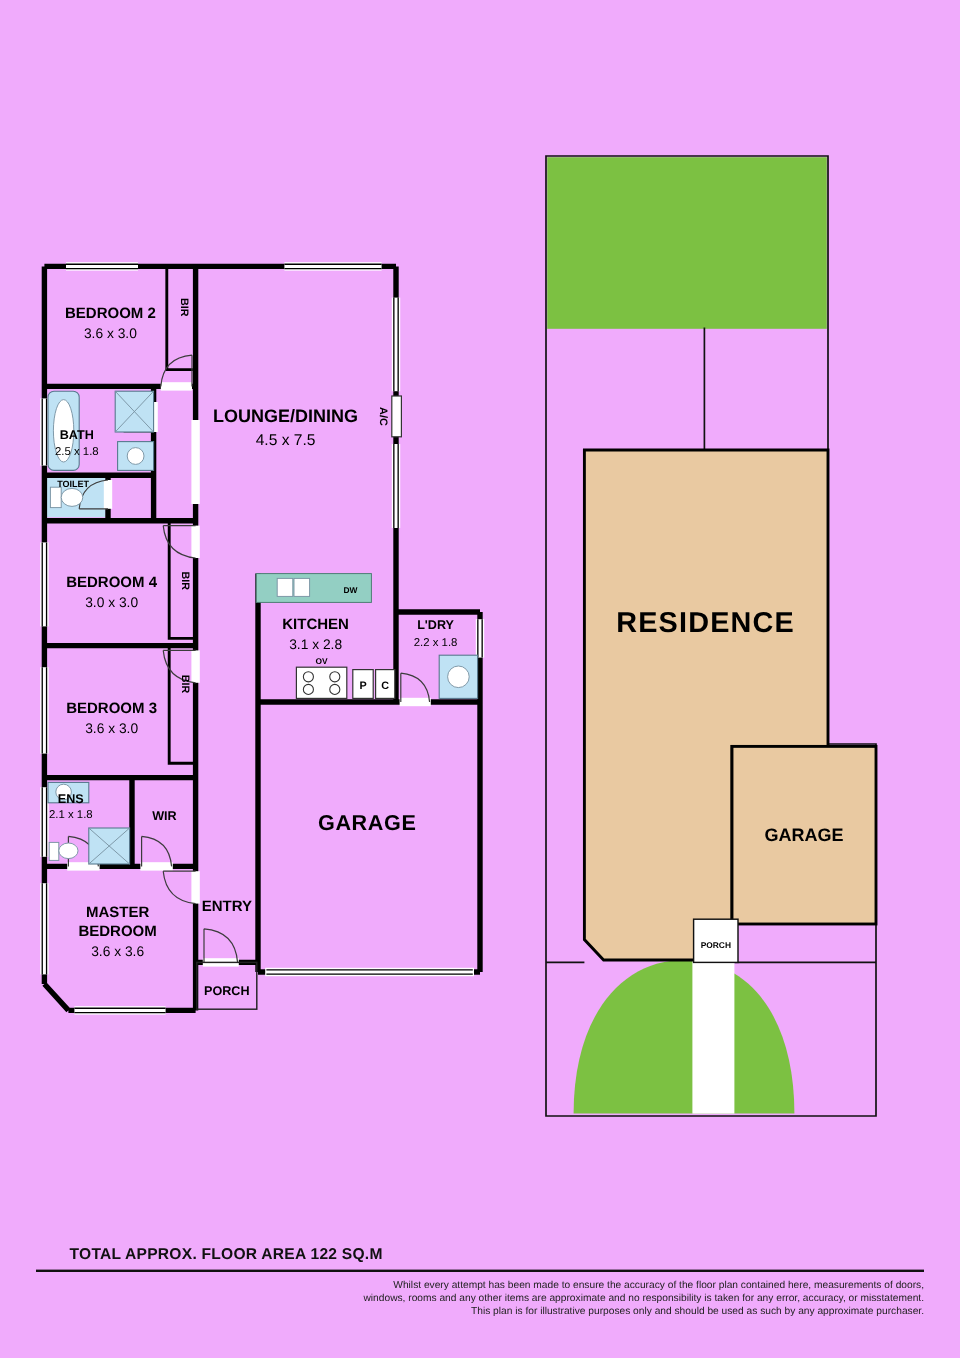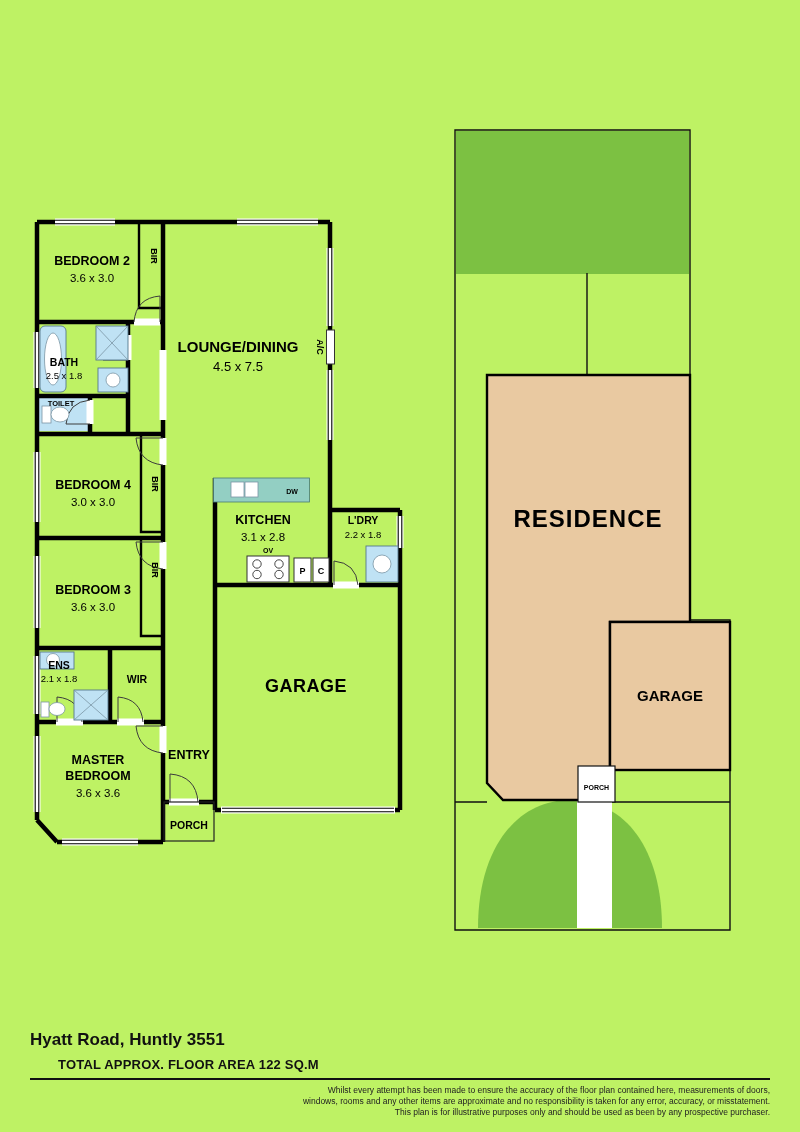--- a/index.html
+++ b/index.html
@@ -1,16 +1,16 @@
 <!DOCTYPE html>
 <html><head>
 <meta charset="utf-8">
 <style>
   html,body { margin:0; padding:0; background:#fff; }
-  .canvas { position:relative; width:800px; height:1132px; background:#bef264; overflow:hidden;
+  .canvas { position:relative; width:800px; height:1132px; background:#f0abfc; overflow:hidden;
             font-family:"Liberation Sans", sans-serif; }
   svg { position:absolute; left:0; top:0; }
 
   
   .wall      { stroke:#000; stroke-width:4.5; fill:none; stroke-linecap:butt; }
   .wall-thin { stroke:#000; stroke-width:2.4; fill:none; }
   .gap       { fill:#ffffff; }
   .win       { stroke:#000; stroke-width:1.1; fill:none; }
   .door      { stroke:#3c3c3c; stroke-width:1; fill:none; }
   .fixture       { fill:#bfe2f4; stroke:#56788c; stroke-width:0.9; }
@@ -227,23 +227,22 @@
     <rect class="site-tan" x="610" y="622" width="120" height="148"></rect>
     <rect class="site-porch" x="578" y="766" width="37" height="36"></rect>
 
     <text class="residence-lbl" x="588" y="527">RESIDENCE</text>
     <text class="site-garage-lbl" x="670" y="701">GARAGE</text>
     <text class="site-porch-lbl" x="596.5" y="790">PORCH</text>
   </g>
 </svg>
 
 <div class="footer">
-  <div class="address">Hyatt Road, Huntly 3551</div>
   <div class="area">TOTAL APPROX. FLOOR AREA 122 SQ.M</div>
   <div class="rule"></div>
   <div class="disclaimer">
     <div>Whilst every attempt has been made to ensure the accuracy of the floor plan contained here, measurements of doors,</div>
     <div>windows, rooms and any other items are approximate and no responsibility is taken for any error, accuracy, or misstatement.</div>
-    <div>This plan is for illustrative purposes only and should be used as been by any prospective purchaser.</div>
+    <div>This plan is for illustrative purposes only and should be used as such by any approximate purchaser.</div>
   </div>
 </div>
 
 </div>
 
 </body></html>

